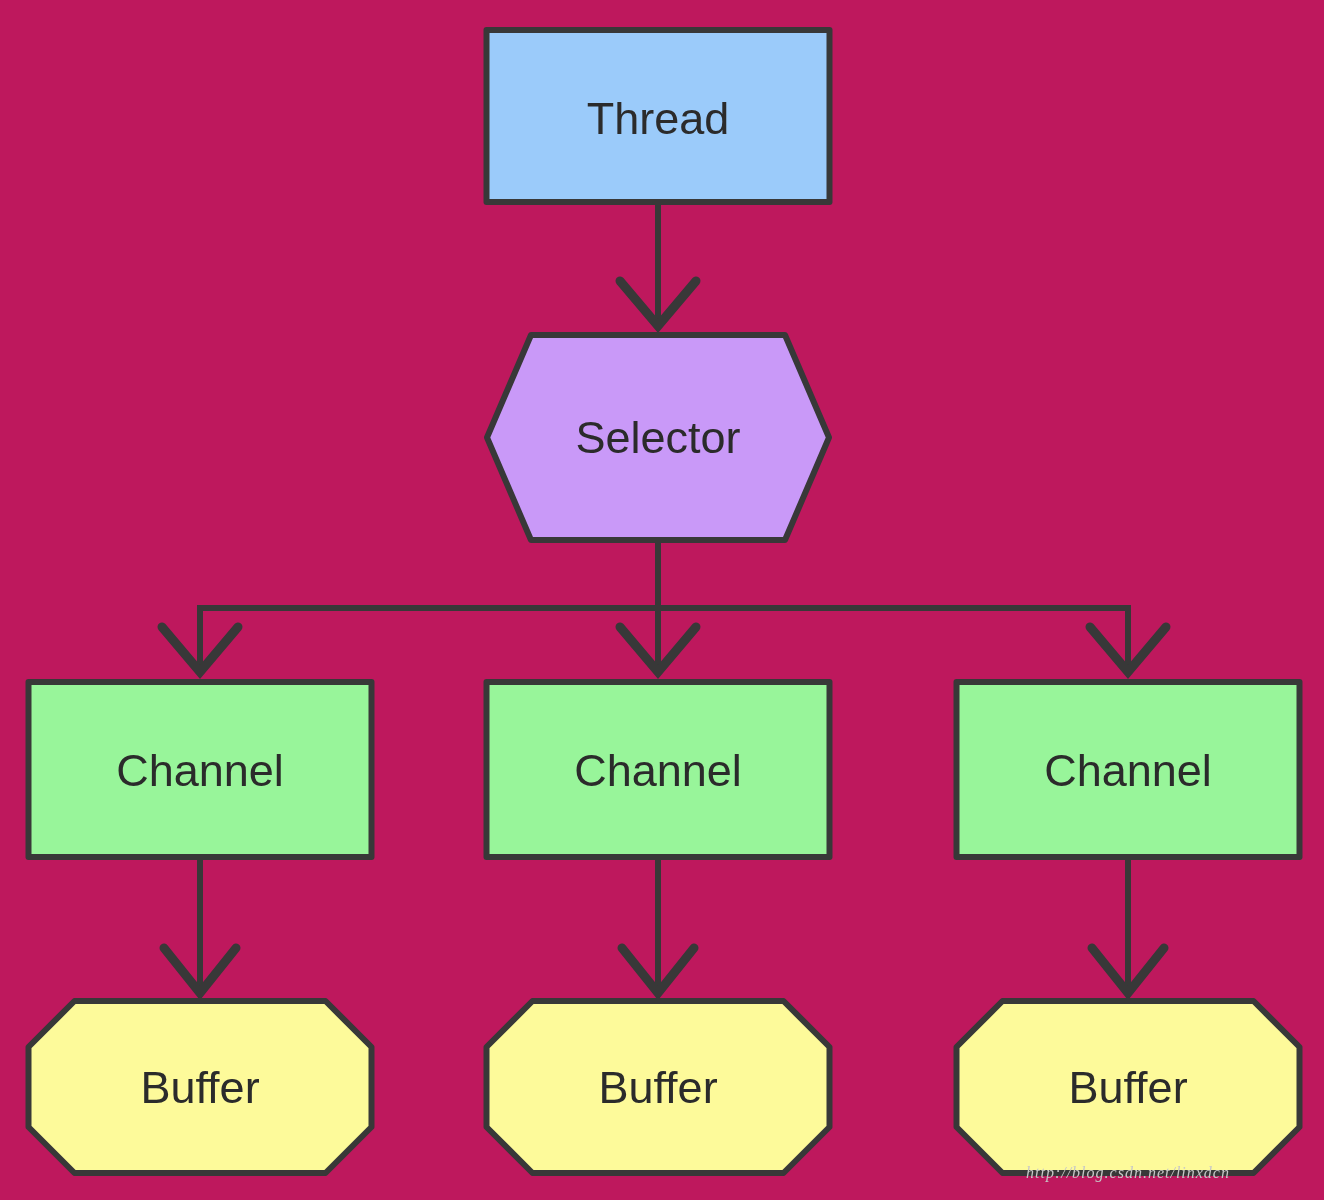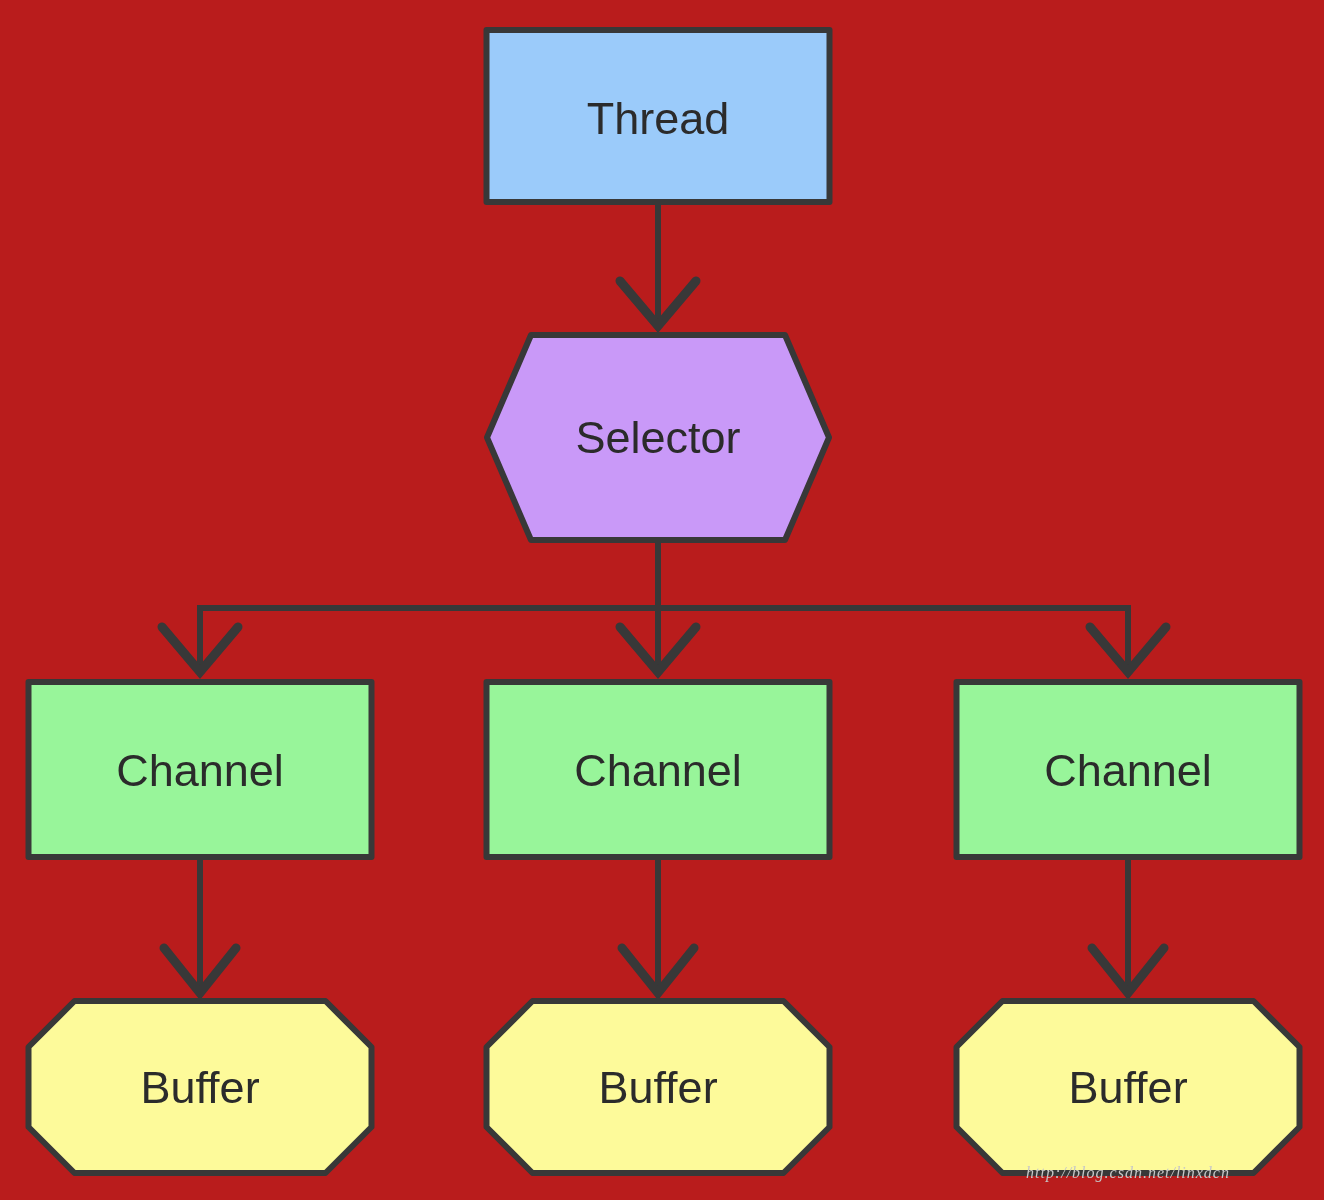--- a/index.html
+++ b/index.html
@@ -5,21 +5,21 @@
   html, body {
     margin: 0;
     padding: 0;
     background: #ffffff;
     font-family: "Liberation Sans", sans-serif;
   }
   .canvas {
     position: relative;
     width: 1324px;
     height: 1200px;
-    background: #b91c1c;
+    background: #be185d;
     overflow: hidden;
   }
   svg.diagram {
     position: absolute;
     left: 0;
     top: 0;
     display: block;
   }
   .shape {
     stroke: #383838;

